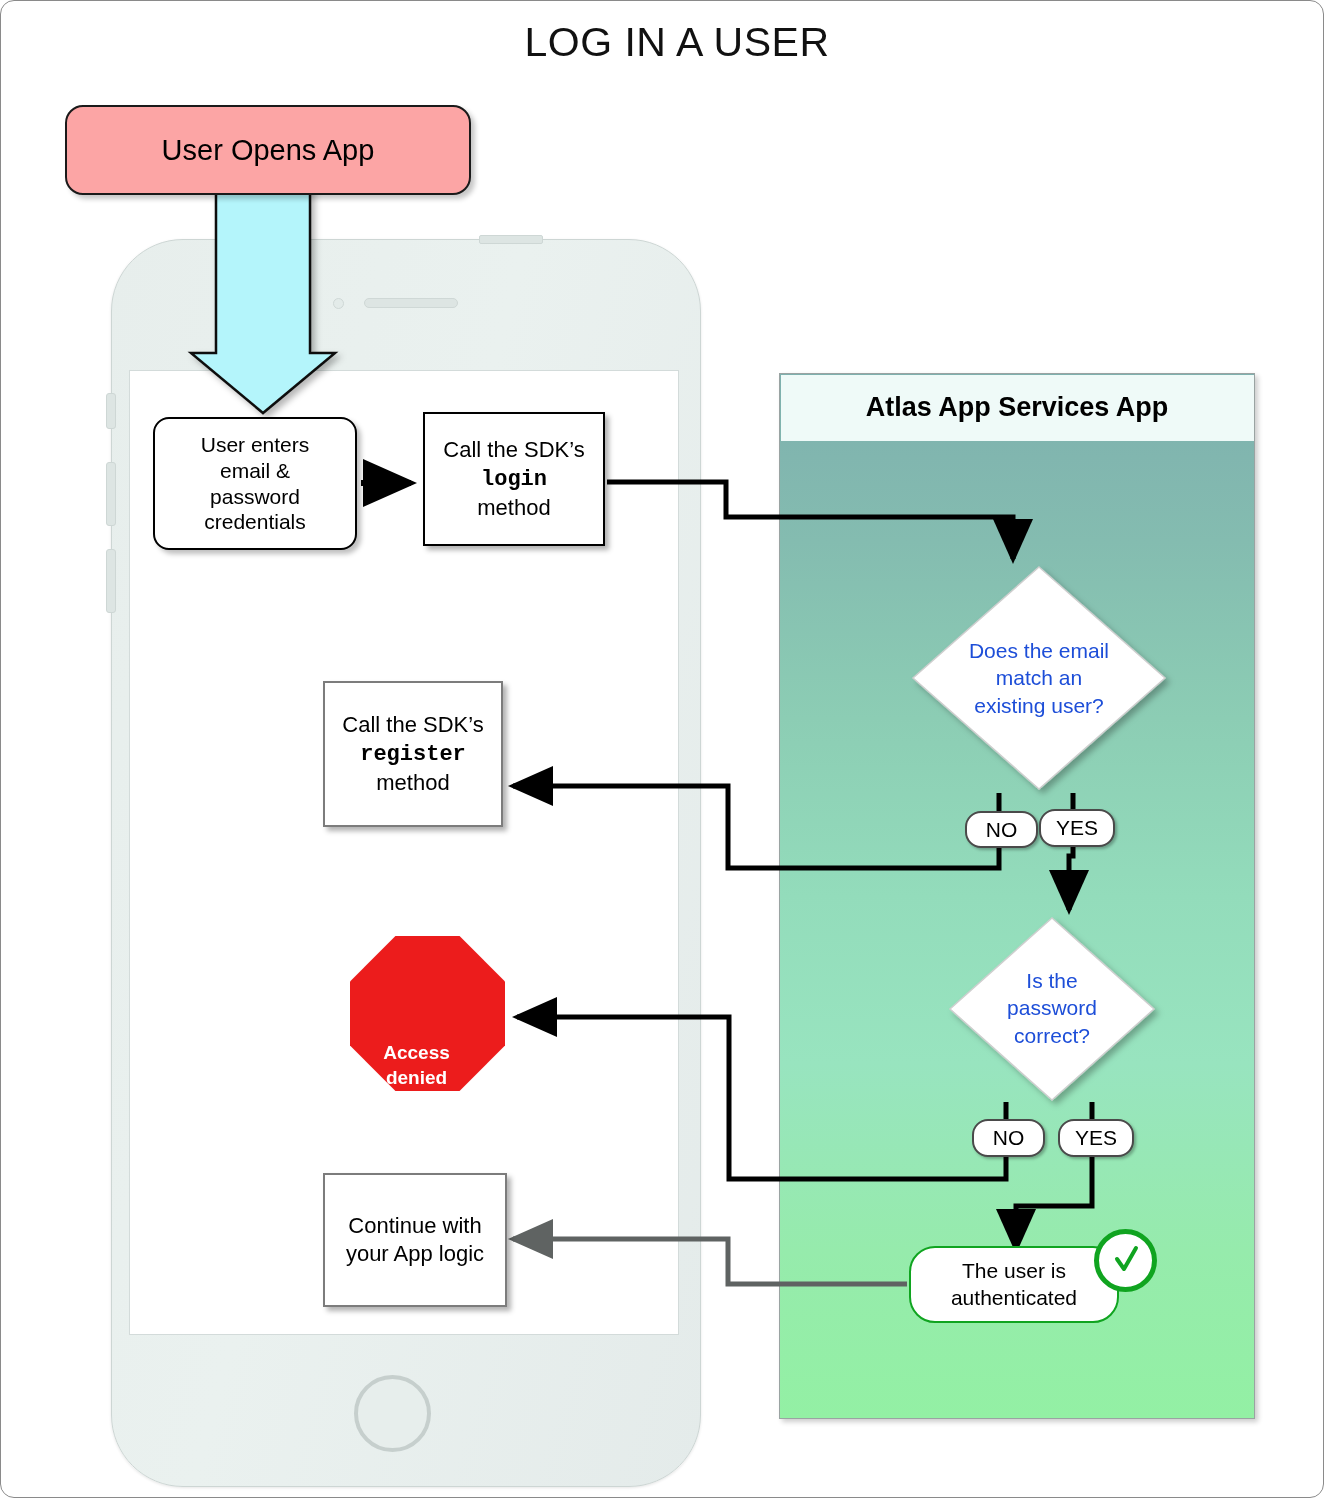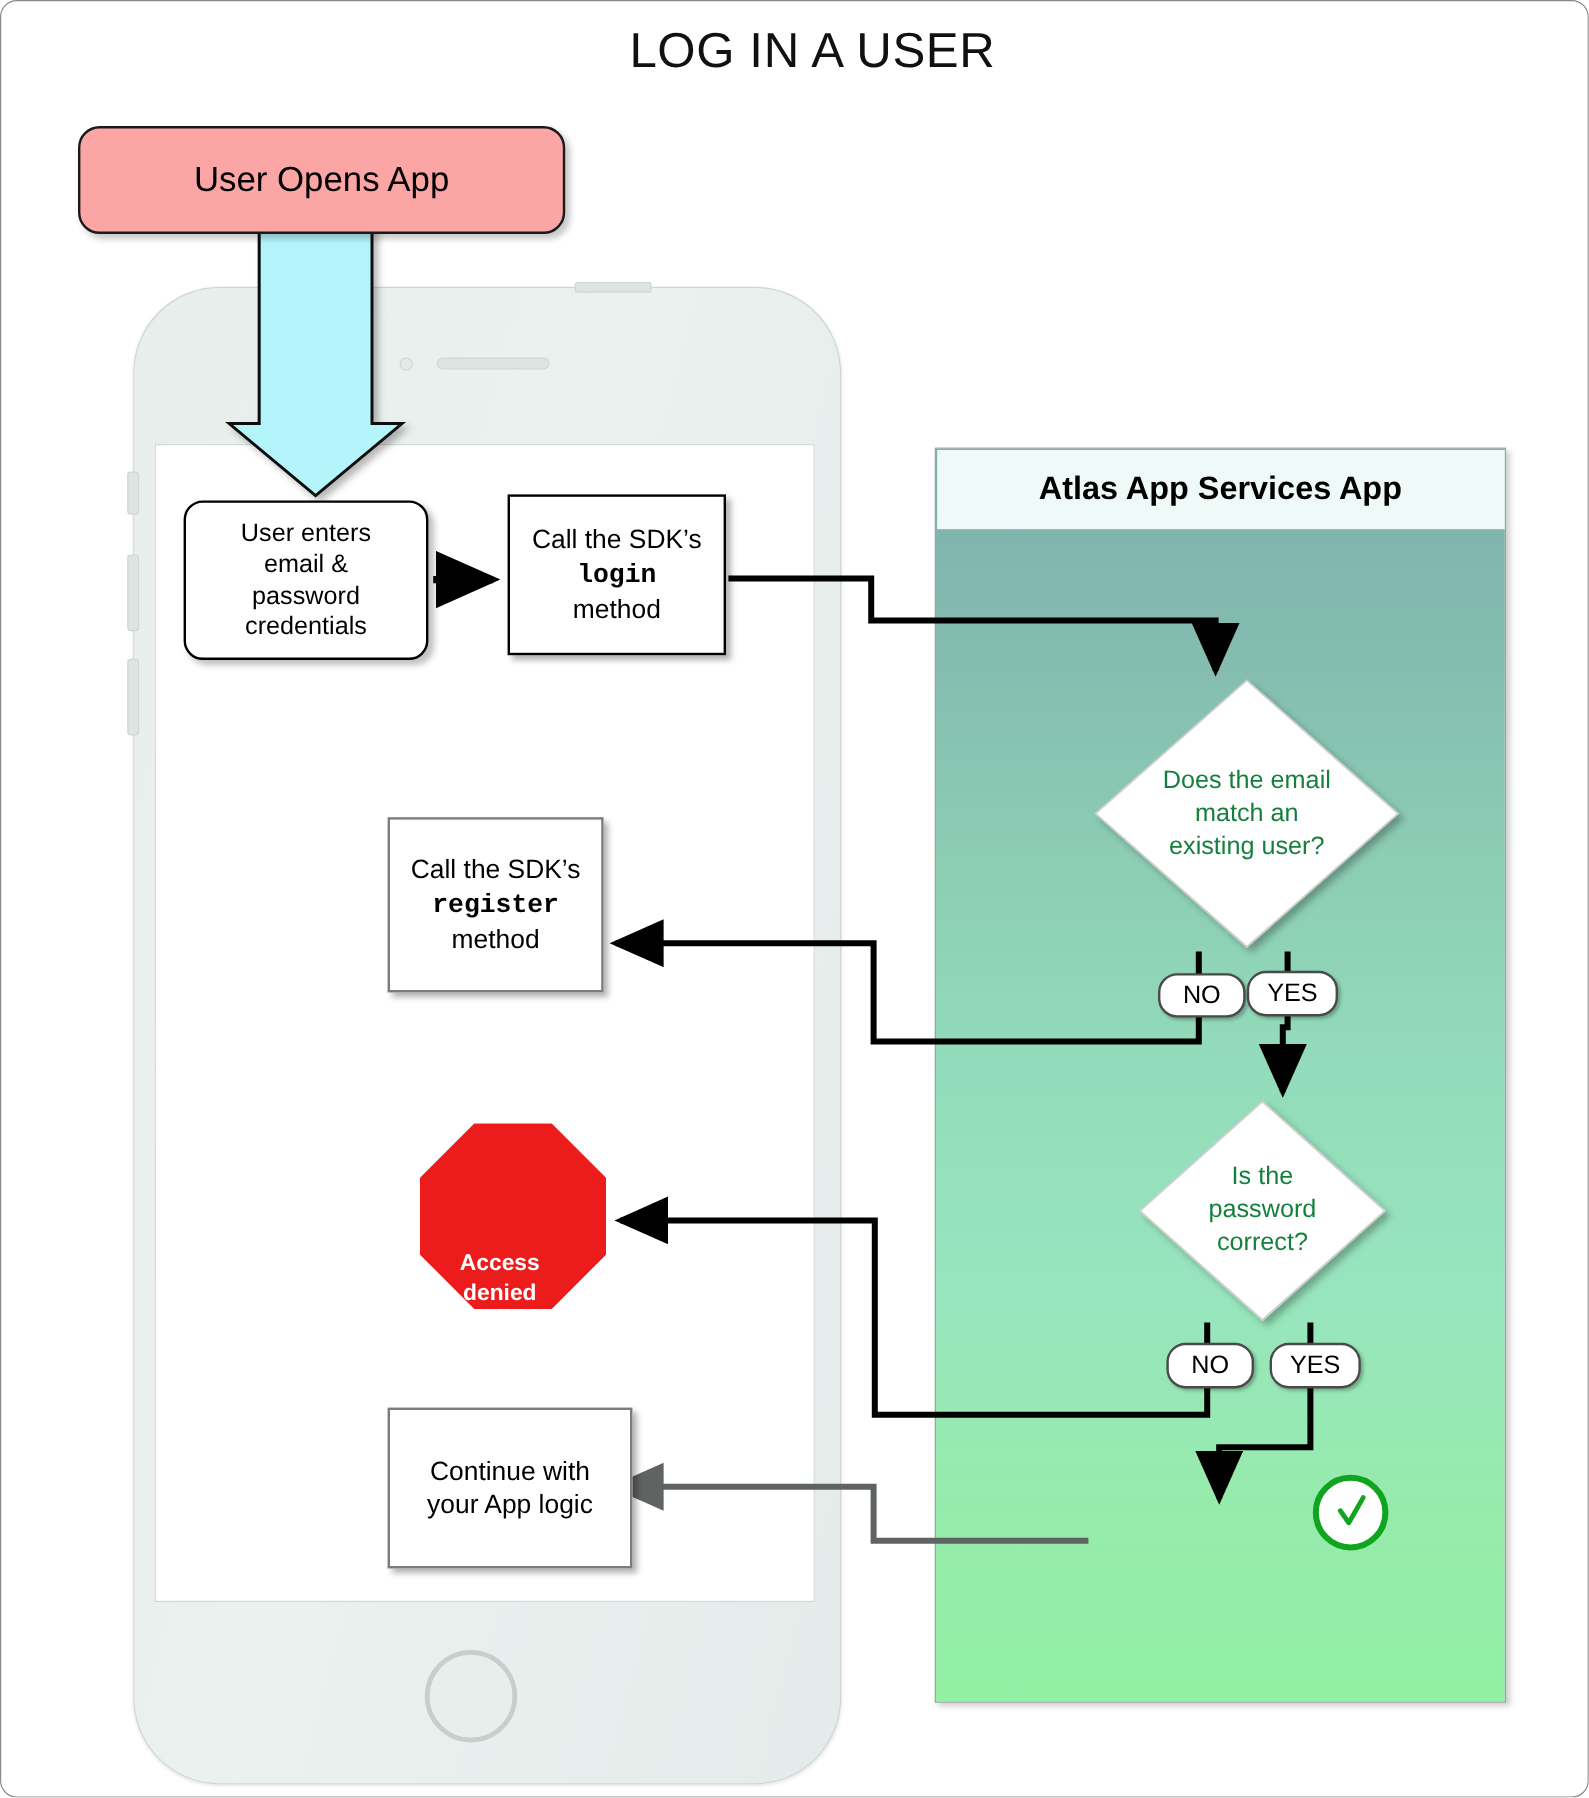--- a/index.html
+++ b/index.html
@@ -148,30 +148,30 @@
   }
   .mono {
     font-family: "Liberation Mono", "DejaVu Sans Mono", monospace;
     font-weight: bold;
     font-size: 22px;
   }
 
   #node-credentials { left: 152px; top: 416px; width: 204px; height: 133px; }
   #node-login       { left: 422px; top: 411px; width: 182px; height: 134px; }
   #node-register    { left: 322px; top: 680px; width: 180px; height: 146px; }
-  #node-continue    { left: 322px; top: 1172px; width: 204px; height: 134px; justify-content: center; }
+  #node-continue    { left: 322px; top: 1172px; width: 184px; height: 134px; justify-content: center; }
   .diamond-label {
     position: absolute;
     display: flex;
     align-items: center;
     justify-content: center;
     text-align: center;
     font-size: 21px;
     line-height: 1.3;
-    color: #15803d;
+    color: #1d4ed8;
   }
   #dia1-label { left: 908px; top: 562px; width: 260px; height: 230px; }
   #dia2-label { left: 945px; top: 913px; width: 212px; height: 188px; }
 
   
   .pill {
     position: absolute;
     background: #fff;
     border: 2px solid #4a4a4a;
     border-radius: 16px;
@@ -344,19 +344,25 @@
       <span>password</span><br>
       <span>correct?</span>
     </div>
   </div>
 
   <div class="pill" id="pill-no1">NO</div>
   <div class="pill" id="pill-yes1">YES</div>
   <div class="pill" id="pill-no2">NO</div>
   <div class="pill" id="pill-yes2">YES</div>
 
+  <div class="node" id="node-auth">
+    <div>
+      <span>The user is</span><br>
+      <span>authenticated</span>
+    </div>
+  </div>
   <div id="check-badge">
     <svg width="34" height="34" viewBox="0 0 34 34" aria-hidden="true">
       <path d="M8,15 L15,25 L27,4" fill="none" stroke="#10a420" stroke-width="4" stroke-linecap="round" stroke-linejoin="round"></path>
     </svg>
   </div>
 
 </div>
 
 </body></html>

